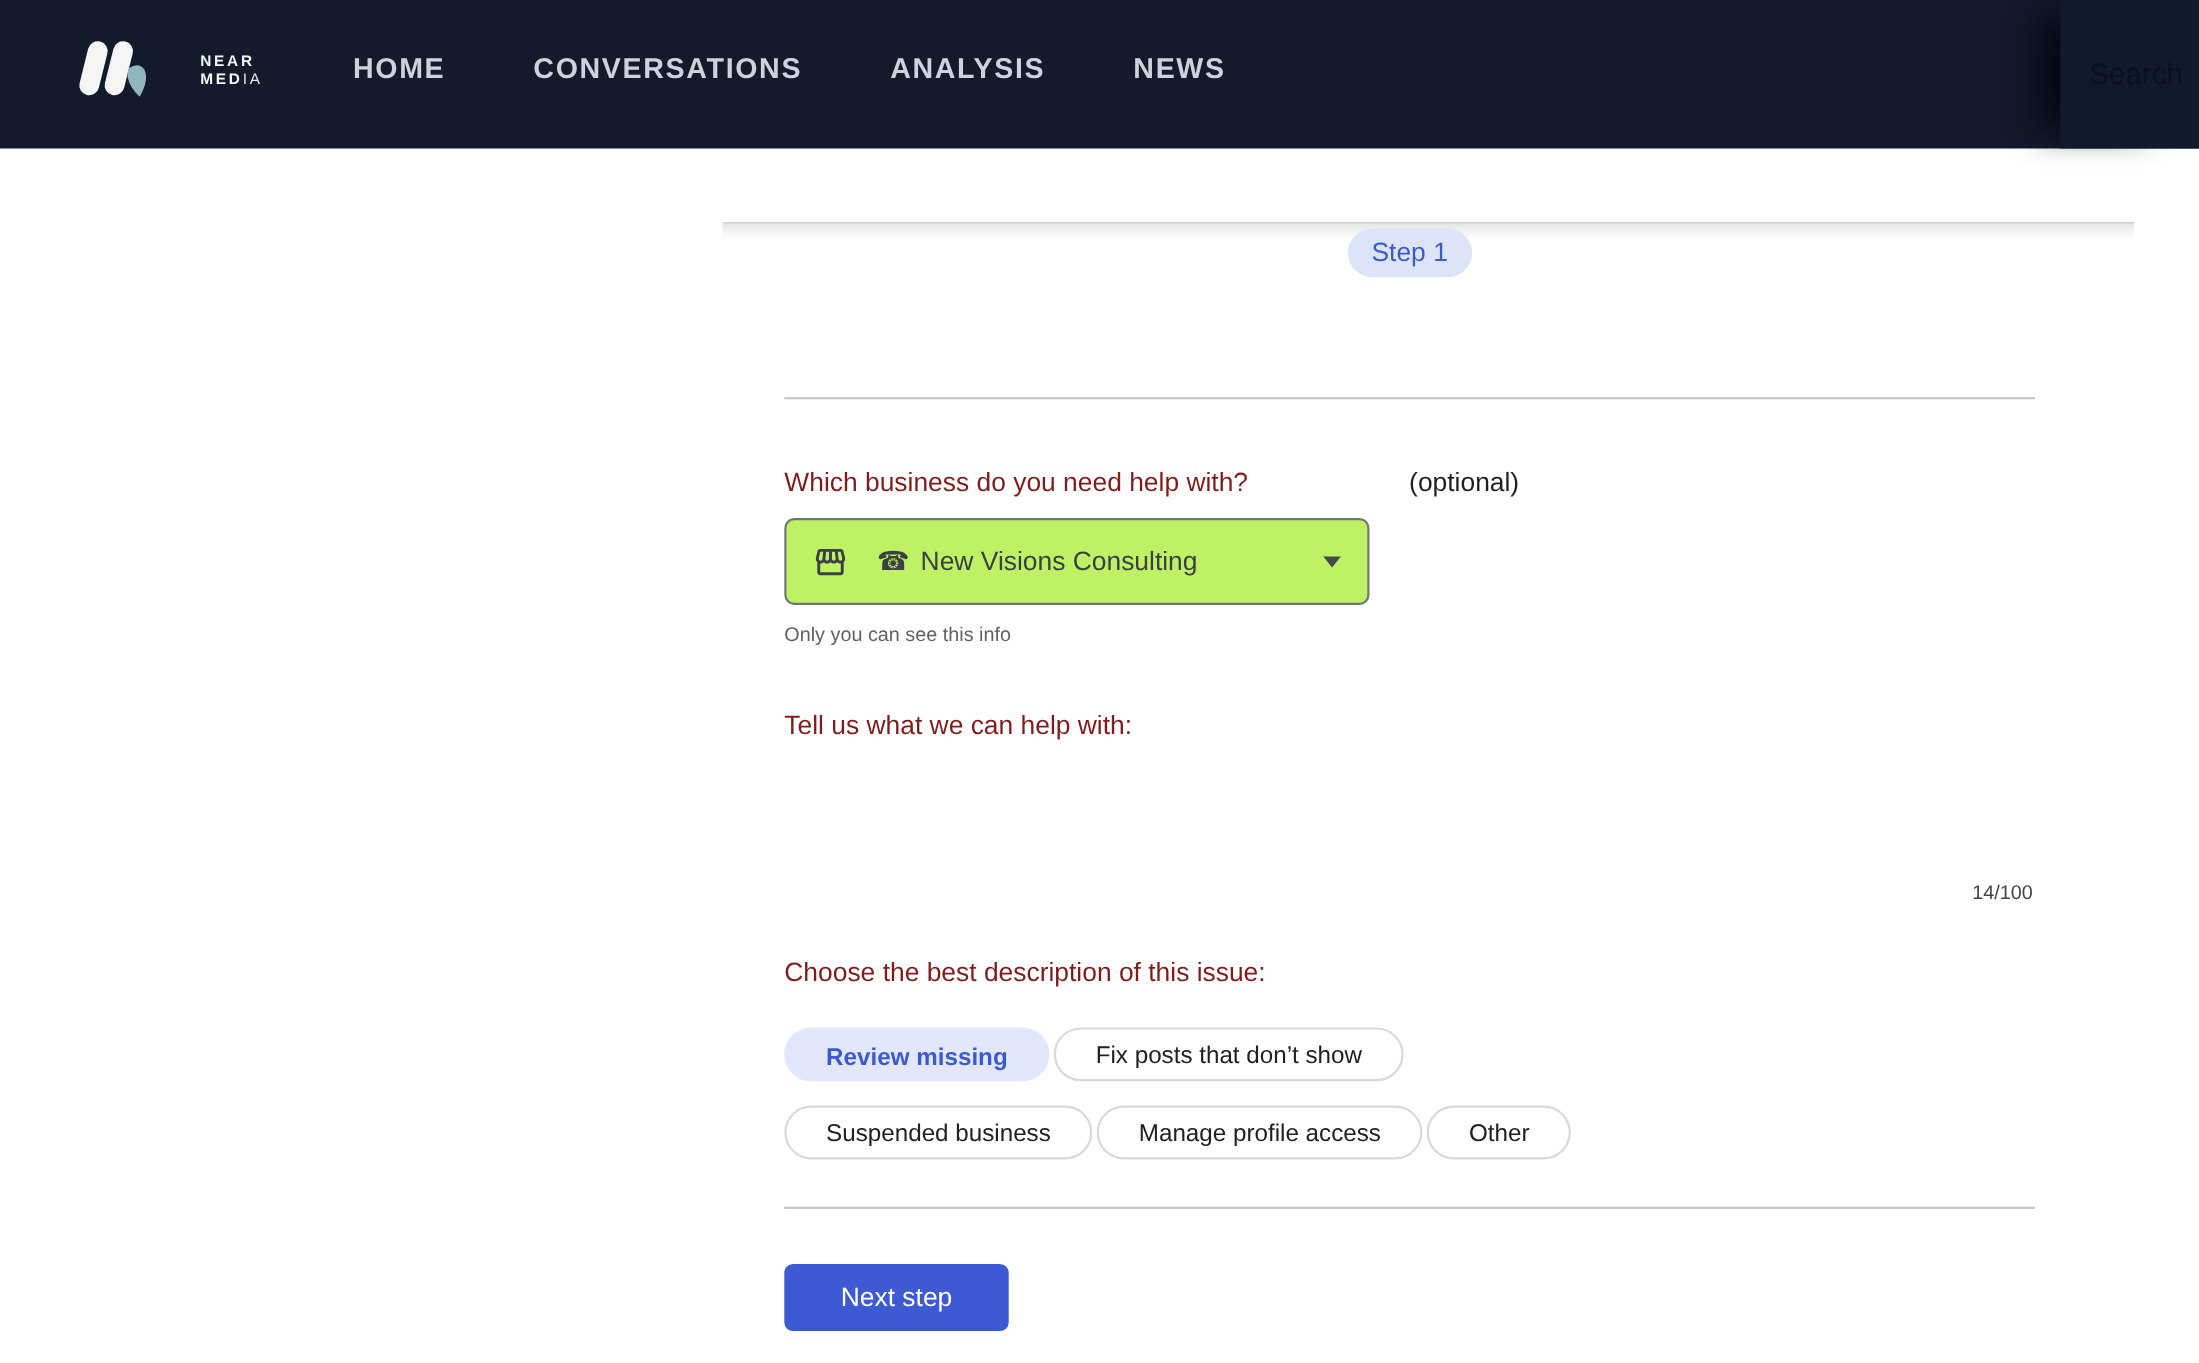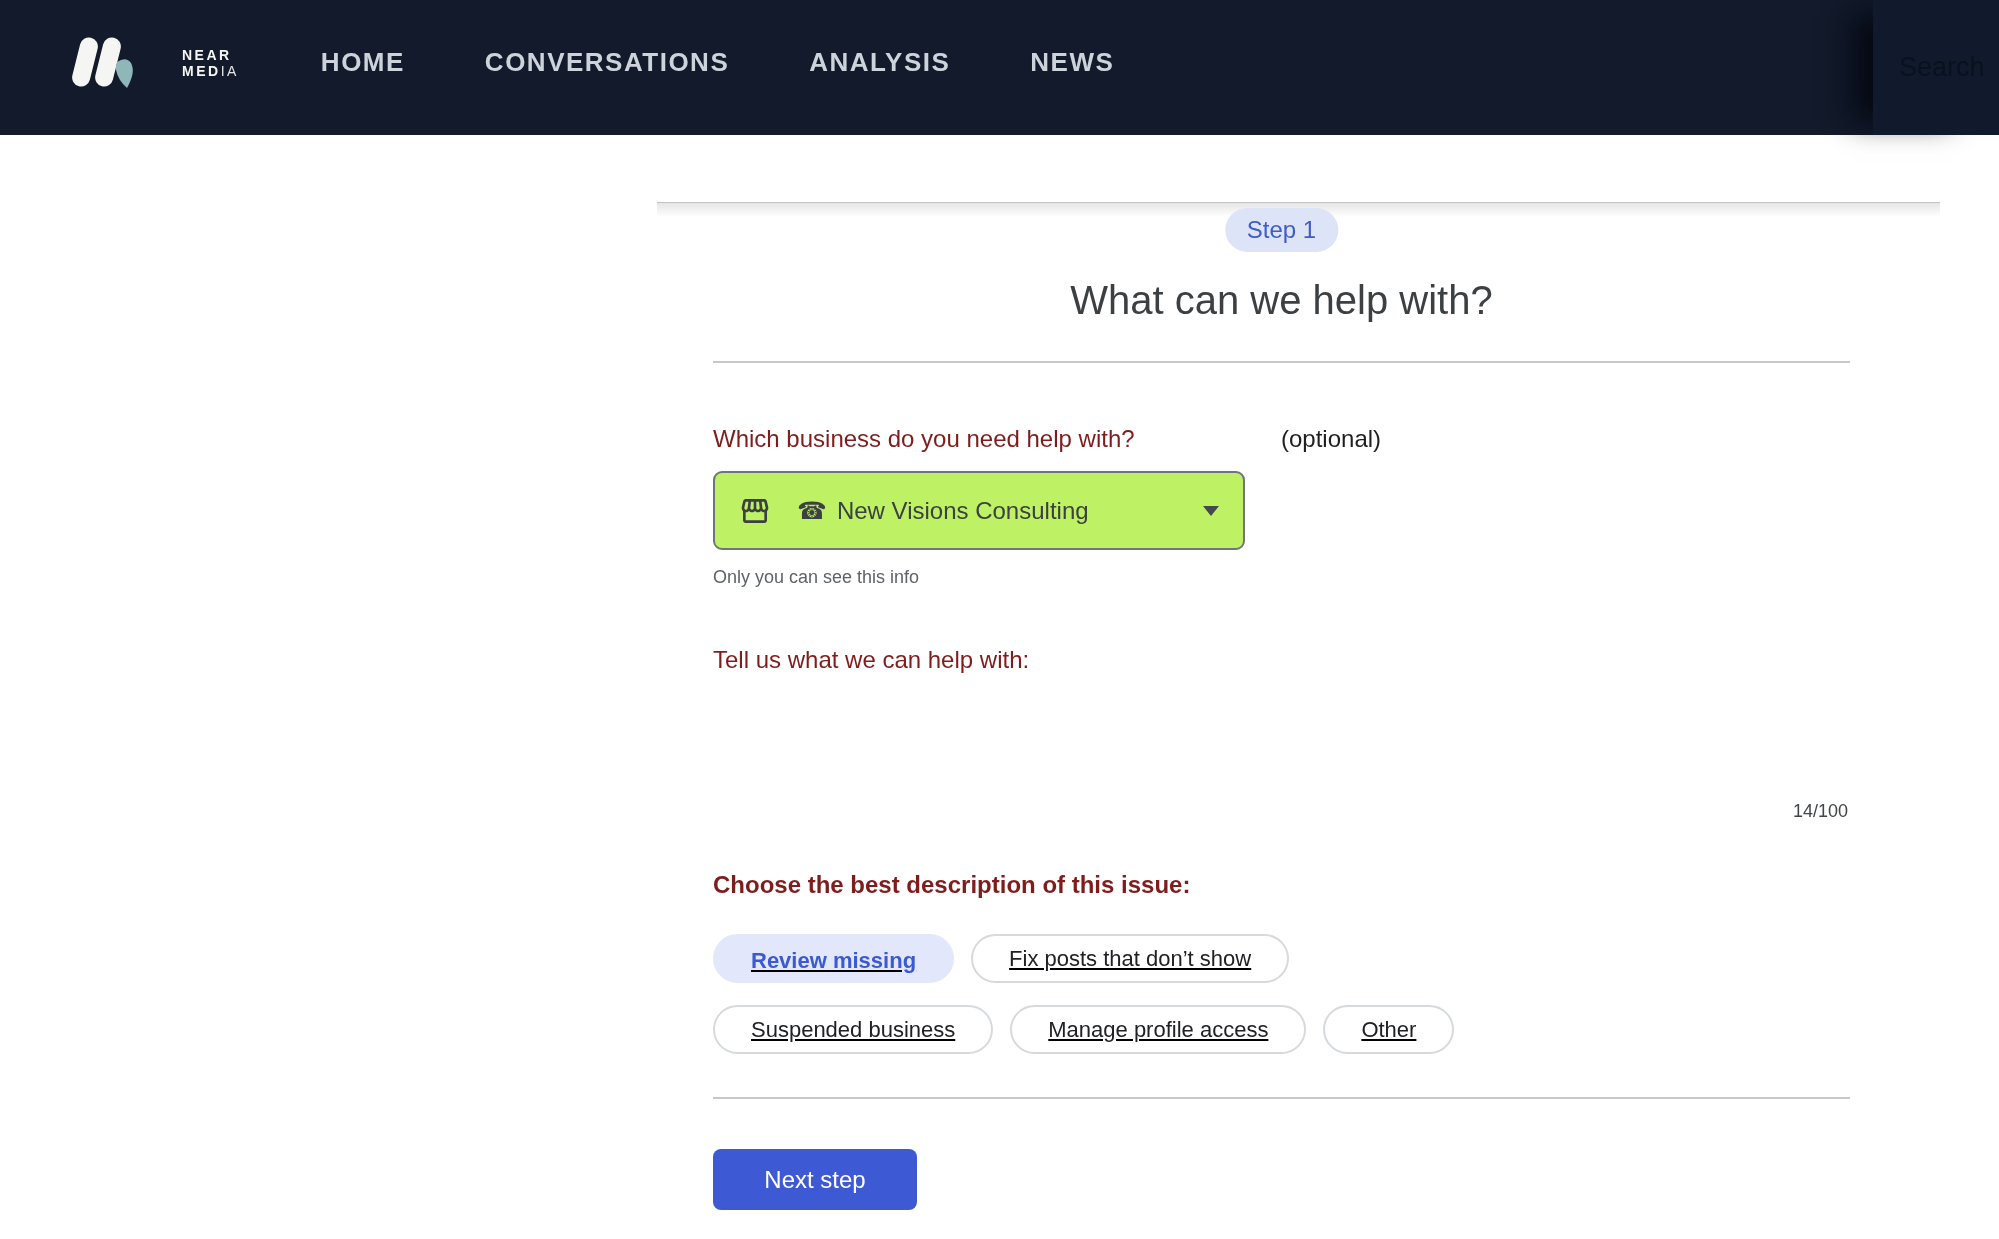--- a/index.html
+++ b/index.html
@@ -56,22 +56,22 @@
   .helper { position:absolute; top:364px; left:0; font-size:18px; color:#5f6368; }
 
   .label-row2 { position:absolute; top:443px; left:0; }
   .issue-input { position:absolute; top:489px; left:0; width:1135px; height:99px;
                  border:2px solid #46494c; border-radius:8px; font-size:24px;
                  color:#202124; padding:32px 28px; resize:none;
                  font-family:"Liberation Sans", sans-serif; background:#fff; }
   .char-counter { position:absolute; top:598px; left:0; width:1135px;
                   text-align:right; font-size:18px; color:#424548; }
 
-  .label-row3 { position:absolute; top:668px; left:0;font-weight:bold; }
-  .chip-row { position:absolute; left:0; display:flex; gap:17px;text-decoration:underline; }
+  .label-row3 { position:absolute; top:668px; left:0; }
+  .chip-row { position:absolute; left:0; display:flex; gap:4px; }
   .chip-row.r1 { top:731px; }
   .chip-row.r2 { top:802px; }
   .chip { height:49px; line-height:45px; border:2px solid #d7dadd; border-radius:25px;
           background:#fff; padding:0 36px; font-size:22px; color:#202124;
           cursor:pointer; white-space:nowrap;
           font-family:"Liberation Sans", sans-serif; }
   .chip.selected { background:#e2e7fb; border-color:#e2e7fb; color:#3b5ad2;
                    font-weight:700; line-height:49px; }
 
   .next-btn { position:absolute; top:946px; left:0; width:204px; height:61px;
@@ -109,21 +109,20 @@
   <div class="search-box">
     <span>Search</span>
   </div>
 </div>
 
 <div class="card">
   <div class="content">
 
     <div class="step-pill">Step 1</div>
 
-    <div class="page-title">What can we help with?</div>
 
     <div class="divider d1"></div>
 
     <div class="label-row1">
       <span class="field-label">Which business do you need help with?</span>
       <span class="optional">(optional)</span>
     </div>
 
     <div class="biz-select">
       <svg class="biz-icon" viewBox="0 0 24 24" xmlns="http://www.w3.org/2000/svg" fill="#3c4043">

